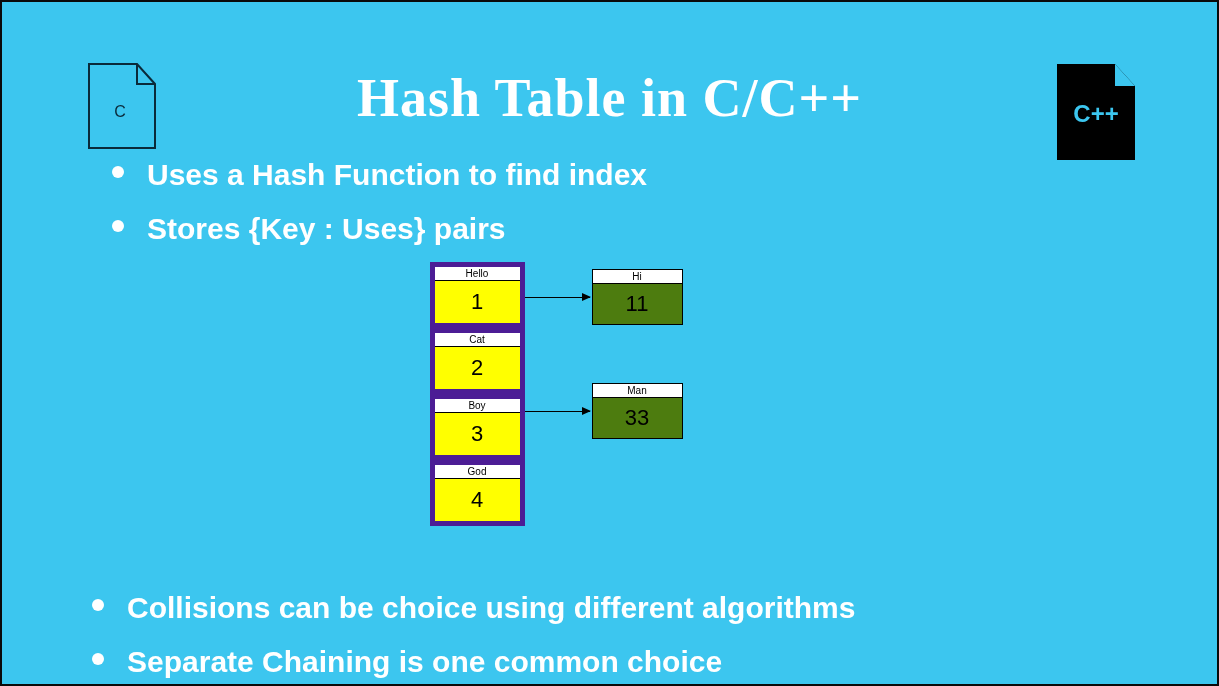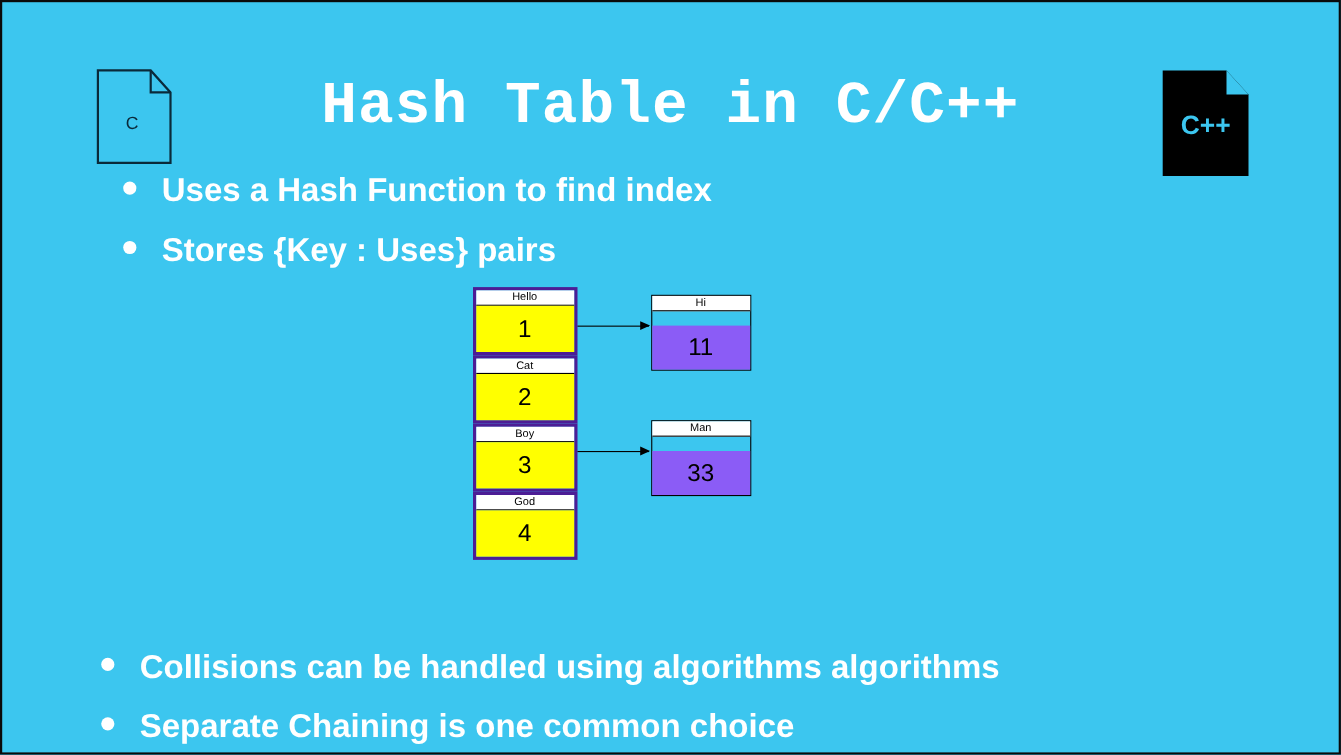--- a/index.html
+++ b/index.html
@@ -10,21 +10,21 @@
   border: 2px solid #0a0a0a;
   font-family: Arial, sans-serif;
   position: relative;
   overflow: hidden;
 }
 .title {
   text-align: center;
   color: #ffffff;
   font-size: 54px;
   font-weight: 900;
-  font-family: Liberation Mono, monospace;
+  font-family: Liberation Serif, serif;
   margin-top: 65px;
   letter-spacing: 1px;
 }
 .c-file-icon {
   position: absolute;
   top: 60px;
   left: 85px;
   width: 70px;
   height: 88px;
 }
@@ -72,21 +72,21 @@
   height: 310px;
   margin: 10px auto 0 auto;
 }
 .main-col {
   position: absolute;
   left: 0;
   top: 0;
 }
 .cell {
   width: 95px;
-  border: 3px solid #4c1d95;
+  border: 5px solid #4c1d95;
 }
 .cell-label {
   background: #ffffff;
   font-size: 10px;
   text-align: center;
   padding: 1px 0;
   border-bottom: 1px solid #000;
   height: 14px;
   line-height: 12px;
 }
@@ -97,24 +97,23 @@
   height: 42px;
   line-height: 42px;
   font-family: Arial, sans-serif;
 }
 .chain-cell {
   position: absolute;
   width: 91px;
   border: 1px solid #000000;
 }
 .chain-cell .cell-value {
-  background: #8b5cf6;
+  background: #4d7c0f;
   height: 40px;
   line-height: 40px;
-  margin-top: 13px;
 }
 .arrow-line {
   position: absolute;
   height: 1px;
   background: #000;
 }
 .arrow-line::after {
   content: "";
   position: absolute;
   right: -1px;
@@ -179,15 +178,15 @@
   </div>
 
   <div class="arrow-line" style="left:95px; top:149px; width:65px;"></div>
   <div class="chain-cell" style="left:162px; top:121px;">
     <div class="cell-label">Man</div>
     <div class="cell-value">33</div>
   </div>
 </div>
 
 <ul class="bullet-list bottom">
-  <li>Collisions can be handled using algorithms algorithms</li>
+  <li>Collisions can be choice using different algorithms</li>
   <li>Separate Chaining is one common choice</li>
 </ul>
 
 </body></html>

